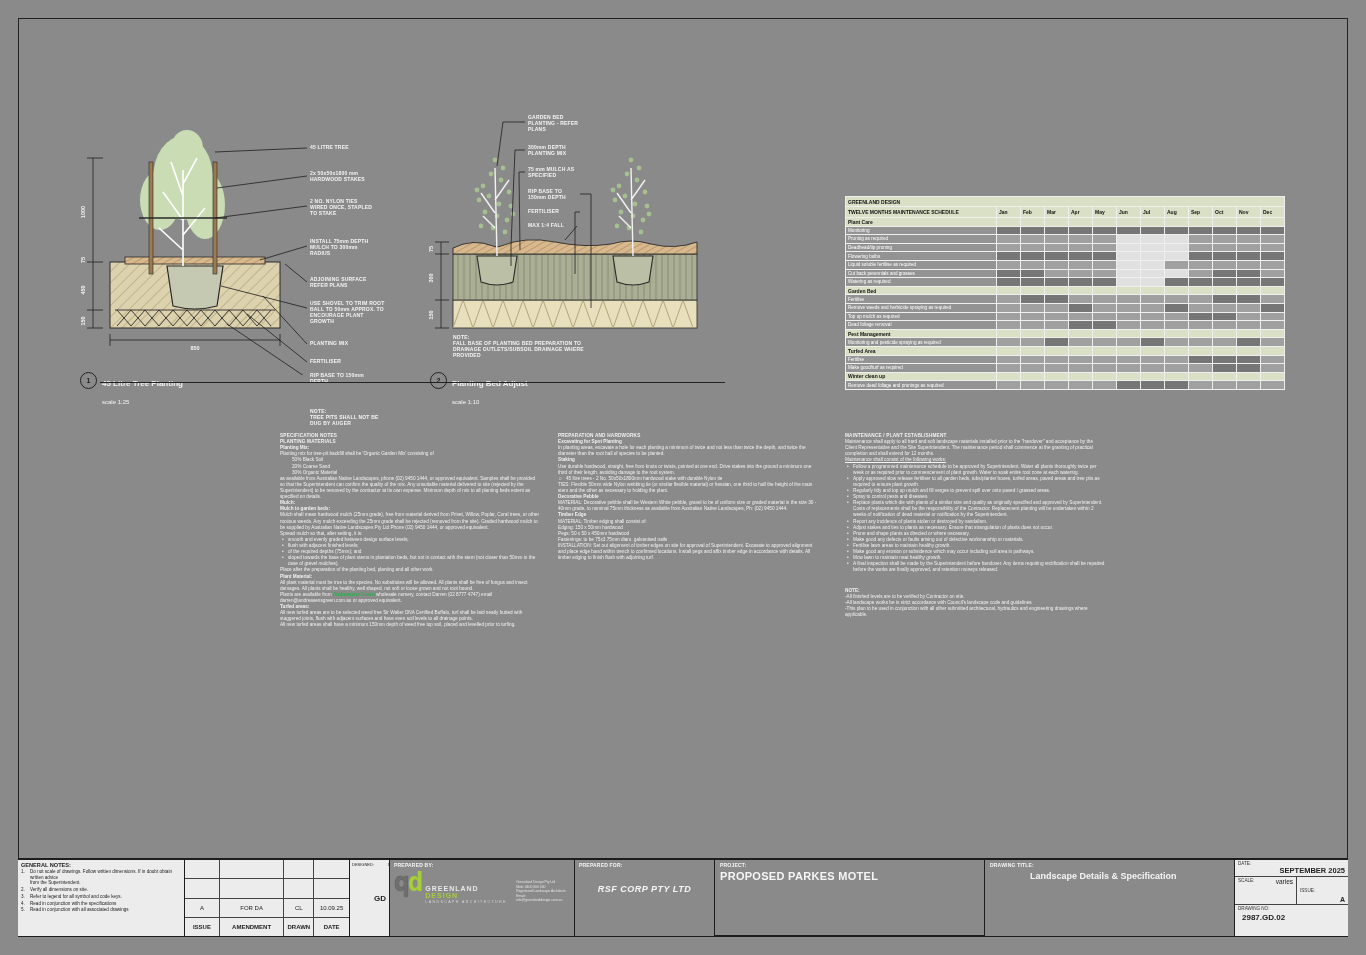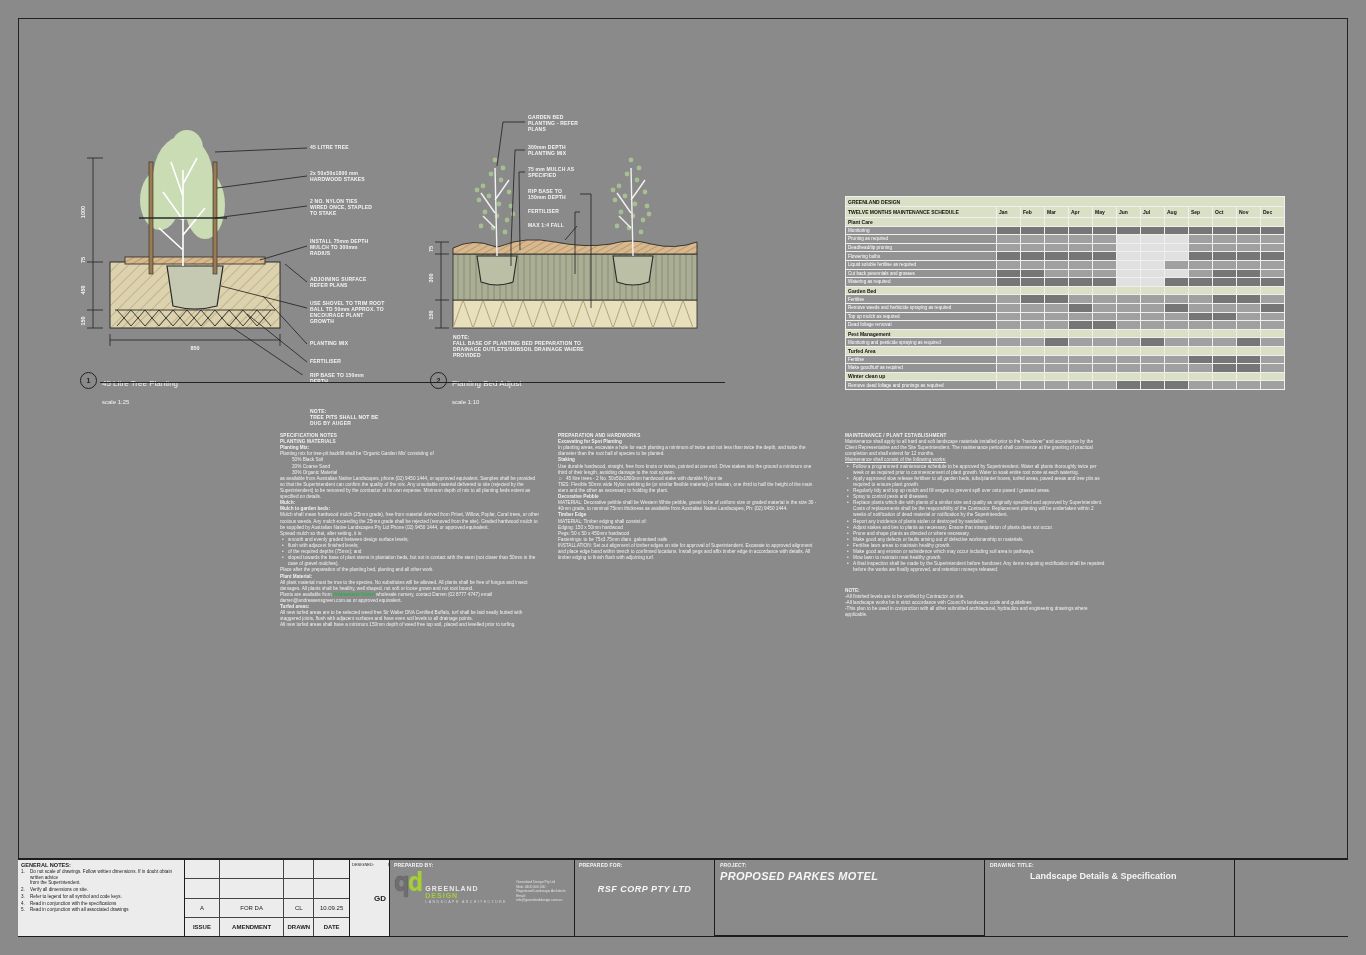--- a/index.html
+++ b/index.html
@@ -9,21 +9,21 @@
 
   
   .detail{position:absolute;}
   .dlabel{position:absolute;color:#f4f4f4;font-size:5px;line-height:1.22;white-space:pre-line;
     font-weight:bold;letter-spacing:.2px;}
   .dnote{font-weight:bold;}
   .dtitle{position:absolute;display:flex;align-items:flex-start;color:#f4f4f4;}
   .dtitle .circ{width:15px;height:15px;border:1.2px solid #222;border-radius:50%;color:#222;
     font-size:7px;font-weight:bold;display:flex;align-items:center;justify-content:center;background:transparent;}
   .dtitle .tcol{margin-left:5px;}
-  .dtitle .tname{font-size:8px;font-weight:normal;color:#f4f4f4;}
+  .dtitle .tname{font-size:8px;font-weight:bold;color:#f4f4f4;}
   .dtitle .tscale{font-size:6px;color:#f4f4f4;}
   .tline{position:absolute;height:1.4px;background:#222;}
 
   
   .sched{position:absolute;left:845px;top:196px;}
   .sched table{border-collapse:collapse;table-layout:fixed;border:1px solid #666;}
   .sched td,.sched th{border:0.8px solid #efefef;padding:0;margin:0;height:7.6px;overflow:hidden;}
   .sched th{font-size:5px;text-align:left;padding-left:2px;}
   .sched .t1{background:#d9e0c6;color:#111;font-weight:bold;height:9px;}
   .sched .t2{background:#d9e0c6;color:#111;font-weight:bold;height:10px;}
@@ -82,21 +82,21 @@
   .logo-mark{font-size:26px;font-weight:bold;line-height:.8;letter-spacing:-2px;
     font-family:"DejaVu Sans Mono",monospace;}
   .logo-mark .q{color:#6f6f6f;text-shadow:0 0 1px #3c3c3c;}
   .logo-mark .d{color:#a6ce39;}
   .logo-txt{margin-left:4px;}
   .logo-name{font-size:7px;font-weight:bold;letter-spacing:1px;margin-top:13px;}
   .logo-name .n1{color:#e8e8e8;}
   .logo-name .n2{color:#a6ce39;}
   .logo-tag{font-size:3.6px;letter-spacing:1.4px;color:#d6d6d6;margin-top:1px;}
   .logo-contact{margin-left:6px;margin-top:8px;font-size:3.4px;line-height:1.35;color:#e2e2e2;}
-  .proj{width:270px;display:flex;font-style:italic;}
+  .proj{width:270px;display:flex;}
   .proj .half{flex:1;padding:2px 5px;box-sizing:border-box;}
   .proj .half.top{border-bottom:1.5px solid #1d1d1d;}
   .proj .pval{font-size:11px;font-weight:bold;letter-spacing:.3px;margin-top:2px;
     text-shadow:0 0 1px #fff0;}
   .proj .aval{font-size:7.5px;font-weight:bold;letter-spacing:.3px;margin-top:2px;}
   .dtit{width:250px;padding:2px 5px;}
   .dtit .val{font-size:9px;font-weight:bold;margin-top:3px;padding-left:40px;}
   .meta{width:113px;display:flex;flex-direction:column;border-right:none;}
   .meta .mrow{border-bottom:1px solid #444;box-sizing:border-box;padding:1px 3px;}
   .meta .lbl{font-size:4.6px;color:#333;}
@@ -815,14 +815,34 @@
         <div class="tb-lbl">PROJECT:</div>
         <div class="pval">PROPOSED PARKES MOTEL</div>
       </div>
     </div>
 
     <div class="tb-cell dark dtit">
       <div class="tb-lbl">DRAWING TITLE:</div>
       <div class="val">Landscape Details &amp; Specification</div>
     </div>
 
+    <div class="tb-cell light meta">
+      <div class="mrow r1">
+        <div class="lbl">DATE:</div>
+        <div class="val">SEPTEMBER 2025</div>
+      </div>
+      <div class="mrow r2">
+        <div class="sc">
+          <span class="lbl">SCALE:</span>
+          <span class="val">varies</span>
+        </div>
+        <div class="is">
+          <span class="lbl">ISSUE:</span>
+          <div class="val">A</div>
+        </div>
+      </div>
+      <div class="mrow r3">
+        <div class="lbl">DRAWING NO:</div>
+        <div class="val">2987.GD.02</div>
+      </div>
+    </div>
   </div>
 </div>
 
 </body></html>

